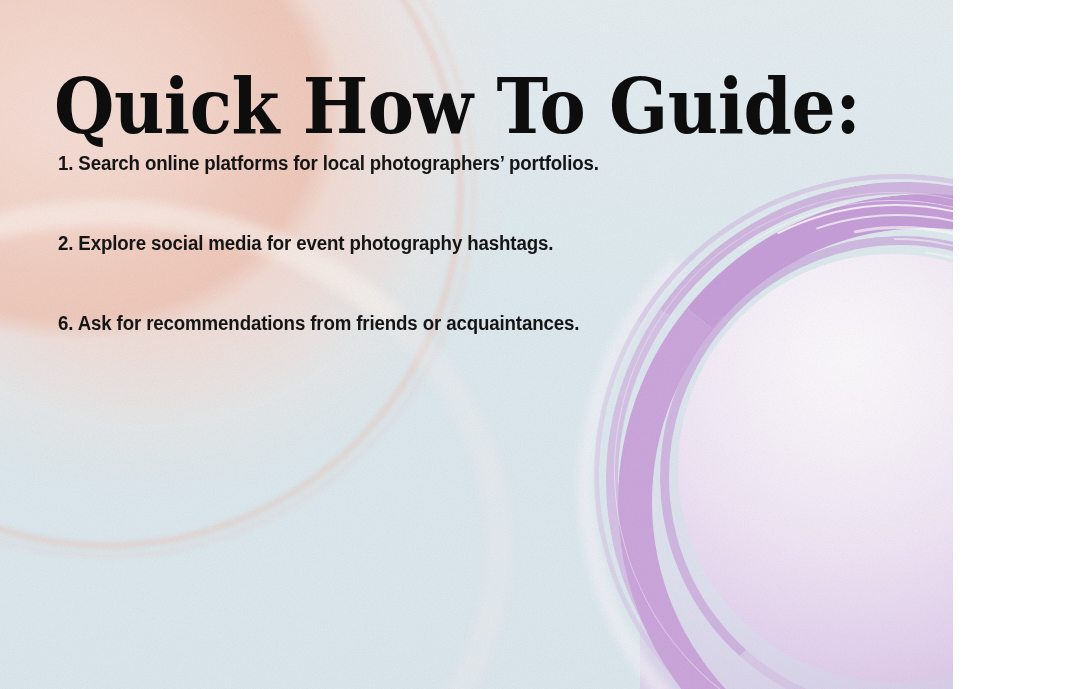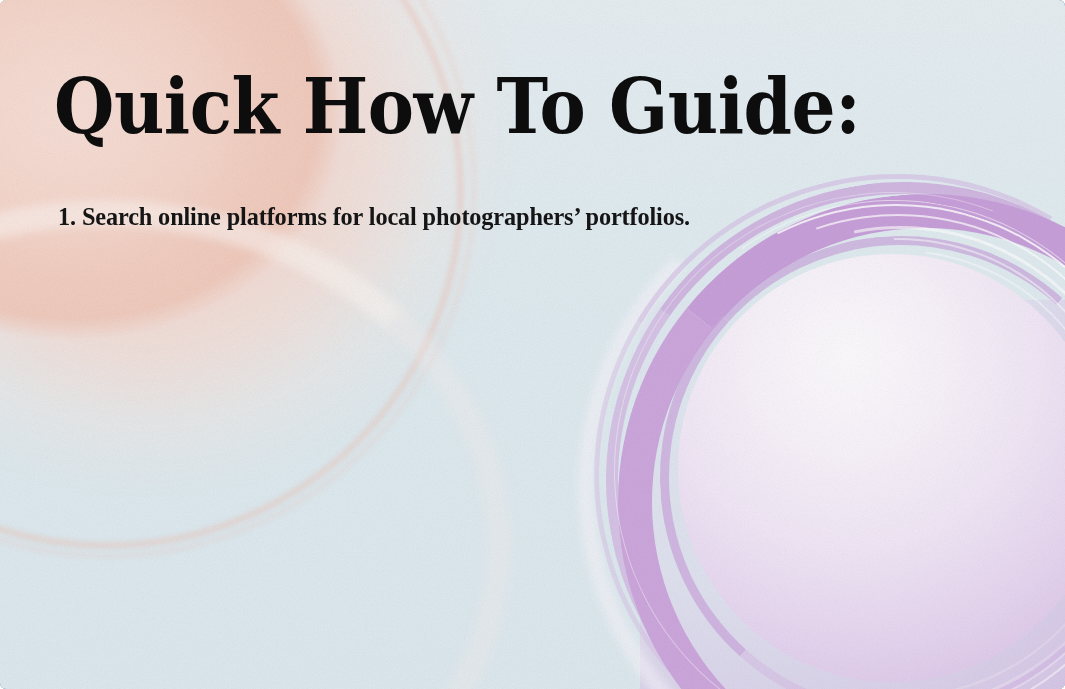--- a/index.html
+++ b/index.html
@@ -3,26 +3,25 @@
 <meta charset="utf-8">
 <style>
   html, body {
     margin: 0;
     padding: 0;
     background: #ffffff;
   }
 
   #canvas {
     position: relative;
-    width: 1065px;
+    width: 953px;
     height: 689px;
     overflow: hidden;
     background: #0369a1;
     font-family: "Liberation Sans", sans-serif;
-    border-radius: 6px;
   }
 
   
 
   .bg-layer {
     position: absolute;
     pointer-events: none;
   }
 
   
@@ -299,24 +298,24 @@
     top: 150px;
     width: 940px;
     margin: 0;
     padding: 0;
     list-style: none;
   }
 
   .step-item {
     height: 80px;
     display: flex;
-    align-items: flex-end;
-    font-family: Liberation Serif, serif;
+    align-items: flex-start;
+    font-family: Liberation Sans, sans-serif;
     font-weight: 700;
-    font-size: 26px;
+    font-size: 20px;
     line-height: 26px;
     letter-spacing: -0.15px;
     color: #151515;
     white-space: nowrap;
   }
 
   .step-text {
     transform: scaleX(0.935);
     transform-origin: left top;
   }
@@ -363,16 +362,22 @@
   </svg>
 
   <div id="content">
 
     <h1 id="page-title">Quick How To Guide:</h1>
 
     <ul id="steps-list">
       <li class="step-item">
         <span class="step-text">1. Search online platforms for local photographers’ portfolios.</span>
       </li>
+      <li class="step-item">
+        <span class="step-text">2. Explore social media for event photography hashtags.</span>
+      </li>
+      <li class="step-item">
+        <span class="step-text">6. Ask for recommendations from friends or acquaintances.</span>
+      </li>
     </ul>
 
   </div>
 </div>
 
 </body></html>

